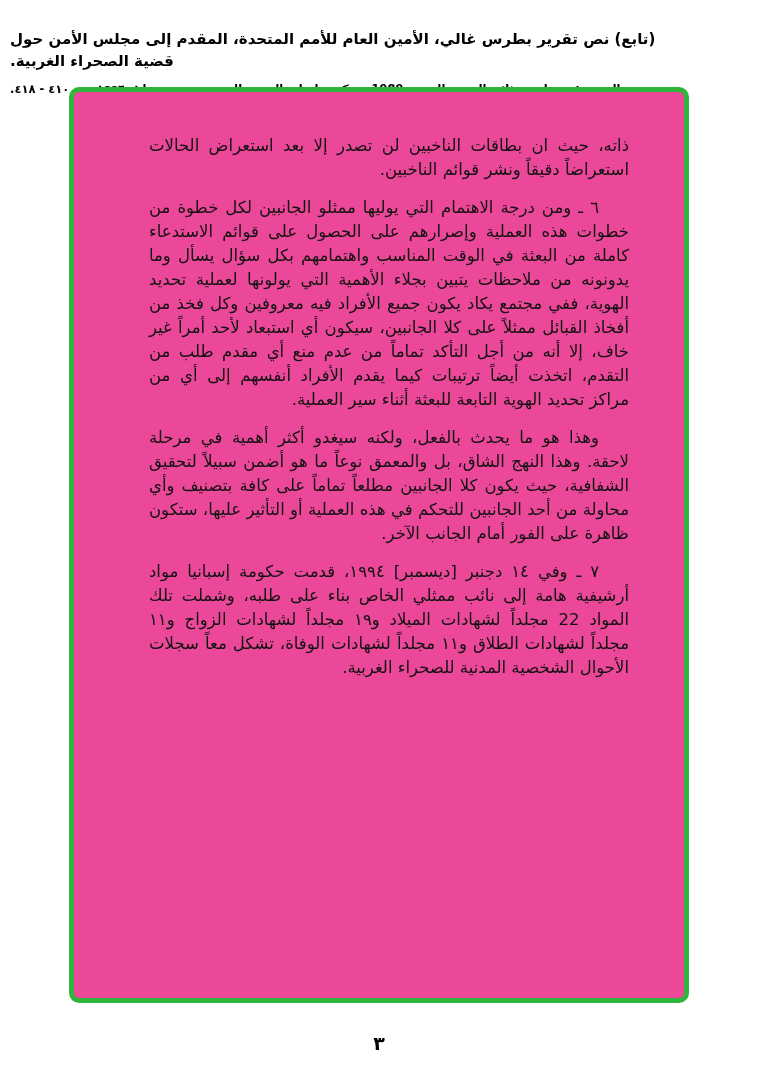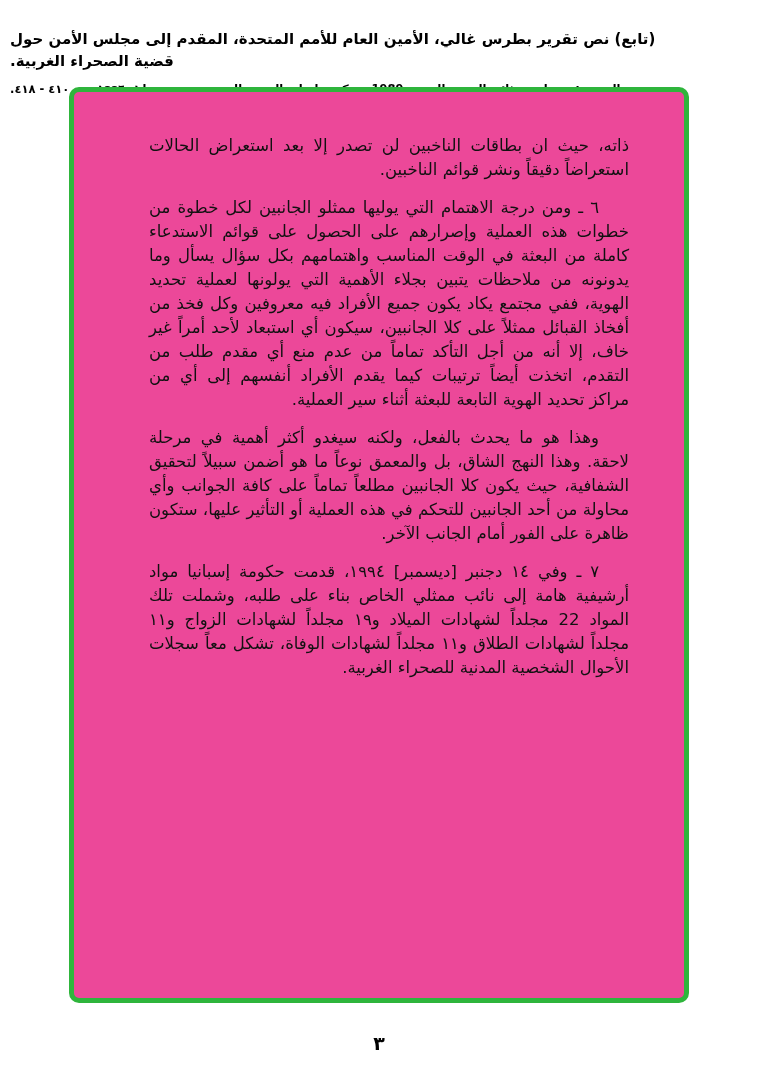--- a/index.html
+++ b/index.html
@@ -85,20 +85,20 @@
 
 <header class="page-header">
   <div class="title">(تابع) نص تقرير بطرس غالي، الأمين العام للأمم المتحدة، المقدم إلى مجلس الأمن حول قضية الصحراء الغربية.</div>
   <div class="source">المصدر: يوميات ووثائق الوحدة العربية 1989، مركز دراسات الوحدة العربية، بيروت، ط١، ١٩٩٦، ص ٤١٠ - ٤١٨.</div>
 </header>
 
 <div class="green-frame">
   <div class="text-block">
     <p class="first">ذاته، حيث ان بطاقات الناخبين لن تصدر إلا بعد استعراض الحالات استعراضاً دقيقاً ونشر قوائم الناخبين.</p>
     <p>٦ ـ ومن درجة الاهتمام التي يوليها ممثلو الجانبين لكل خطوة من خطوات هذه العملية وإصرارهم على الحصول على قوائم الاستدعاء كاملة من البعثة في الوقت المناسب واهتمامهم بكل سؤال يسأل وما يدونونه من ملاحظات يتبين بجلاء الأهمية التي يولونها لعملية تحديد الهوية، ففي مجتمع يكاد يكون جميع الأفراد فيه معروفين وكل فخذ من أفخاذ القبائل ممثلاً على كلا الجانبين، سيكون أي استبعاد لأحد أمراً غير خاف، إلا أنه من أجل التأكد تماماً من عدم منع أي مقدم طلب من التقدم، اتخذت أيضاً ترتيبات كيما يقدم الأفراد أنفسهم إلى أي من مراكز تحديد الهوية التابعة للبعثة أثناء سير العملية.</p>
-    <p>وهذا هو ما يحدث بالفعل، ولكنه سيغدو أكثر أهمية في مرحلة لاحقة. وهذا النهج الشاق، بل والمعمق نوعاً ما هو أضمن سبيلاً لتحقيق الشفافية، حيث يكون كلا الجانبين مطلعاً تماماً على كافة الجوانب وأي محاولة من أحد الجانبين للتحكم في هذه العملية أو التأثير عليها، ستكون ظاهرة على الفور أمام الجانب الآخر.</p>
+    <p>وهذا هو ما يحدث بالفعل، ولكنه سيغدو أكثر أهمية في مرحلة لاحقة. وهذا النهج الشاق، بل والمعمق نوعاً ما هو أضمن سبيلاً لتحقيق الشفافية، حيث يكون كلا الجانبين مطلعاً تماماً على كافة بتصنيف وأي محاولة من أحد الجانبين للتحكم في هذه العملية أو التأثير عليها، ستكون ظاهرة على الفور أمام الجانب الآخر.</p>
     <p>٧ ـ وفي ١٤ دجنبر [ديسمبر] ١٩٩٤، قدمت حكومة إسبانيا مواد أرشيفية هامة إلى نائب ممثلي الخاص بناء على طلبه، وشملت تلك المواد 22 مجلداً لشهادات الميلاد و١٩ مجلداً لشهادات الزواج و١١ مجلداً لشهادات الطلاق و١١ مجلداً لشهادات الوفاة، تشكل معاً سجلات الأحوال الشخصية المدنية للصحراء الغربية.</p>
   </div>
 </div>
 
 <footer class="page-footer">
   <span class="page-number">٣</span>
 </footer>
 
 </body></html>

